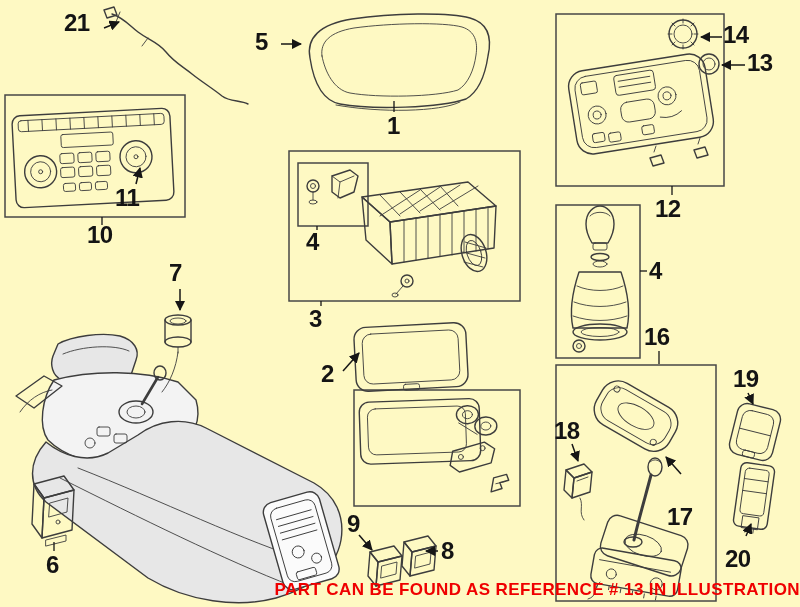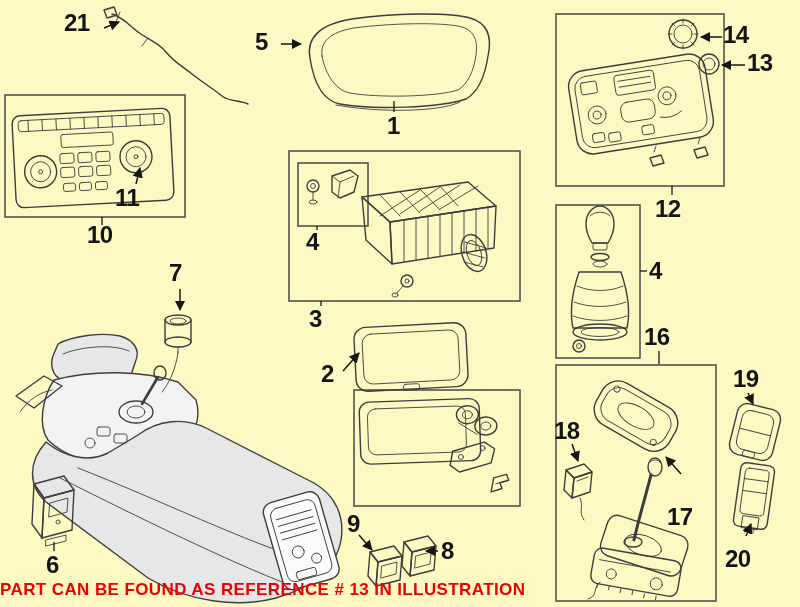--- a/index.html
+++ b/index.html
@@ -1,21 +1,21 @@
 <!DOCTYPE html>
 <html><head>
 <meta charset="utf-8">
 <style>
   html,body{margin:0;padding:0;background:#ffffff;}
   .stage{position:relative;width:800px;height:607px;background:#fef9c3;overflow:hidden;
          font-family:"Liberation Sans",sans-serif;}
   .stage svg{position:absolute;left:0;top:0;}
   .callout{position:absolute;font-weight:700;font-size:24px;line-height:1;color:#141414;
            letter-spacing:-0.5px;white-space:nowrap;}
-  .footer-note{position:absolute;left:0;right:0;bottom:7px;text-align:left;
+  .footer-note{position:absolute;left:0;right:0;bottom:7px;text-align:right;
                font-weight:700;font-size:17px;letter-spacing:0.4px;color:#ef0000;}
   
   .ln{fill:none;stroke:#3d3d3d;stroke-width:1.4;stroke-linecap:round;stroke-linejoin:round;}
   .thin{stroke-width:0.9;}
   .bx{fill:none;stroke:#474747;stroke-width:1.5;}
   .ar{fill:none;stroke:#161616;stroke-width:1.5;}
   .ld{fill:none;stroke:#161616;stroke-width:1.3;}
   .f1{fill:#e7e7e7;}
   .f2{fill:#f3f3f3;}
   .f3{fill:#fbfbfb;}

